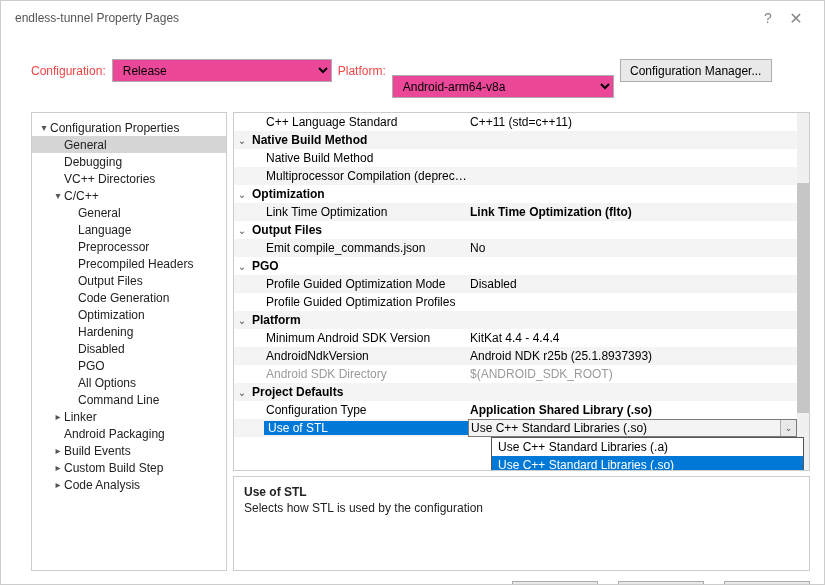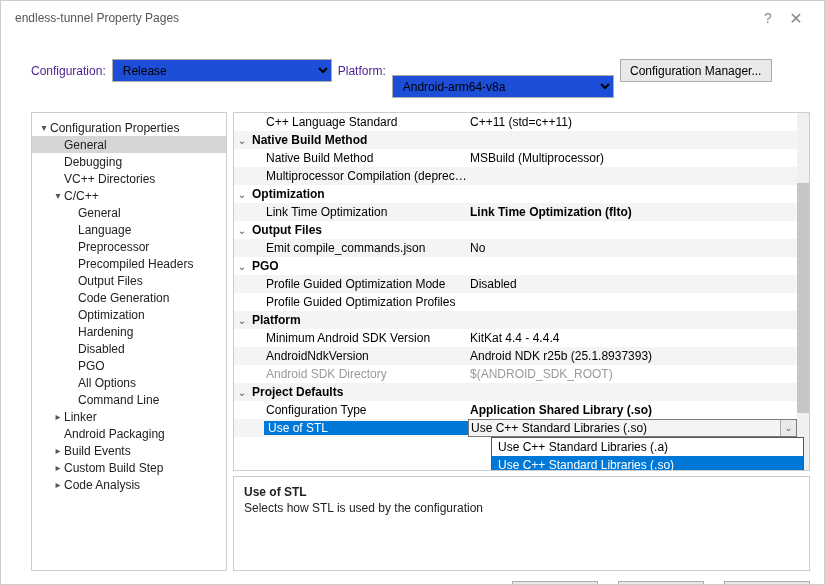--- a/index.html
+++ b/index.html
@@ -2,22 +2,22 @@
 <html><head>
 <meta charset="utf-8">
 <style>
   * { box-sizing: border-box; margin: 0; padding: 0; font-family: "Segoe UI", Tahoma, sans-serif; font-size: 12px; }
   body { background: #fff; width: 825px; height: 585px; border: 1px solid #ccc; box-shadow: 0 4px 20px rgba(0,0,0,0.15); overflow: hidden; position: relative; }
   .titlebar { height: 34px; display: flex; align-items: center; padding: 0 14px; color: #555; }
   .titlebar .title { flex: 1; }
   .titlebar .help { width: 28px; text-align: center; color: #888; font-size: 14px; }
   .titlebar .close { width: 28px; text-align: center; color: #888; font-size: 16px; }
   .toprow { display: flex; align-items: center; gap: 6px; padding: 8px 14px 10px 30px; }
-  .toprow .lbl { color: #4c1d95; }
-  .toprow select { height: 23px; border: 1px solid #adadad; background: #1d4ed8; padding: 0 6px; font-size: 12px; }
+  .toprow .lbl { color: #ef4444; }
+  .toprow select { height: 23px; border: 1px solid #adadad; background: #ec4899; padding: 0 6px; font-size: 12px; }
   .toprow .sel-config { width: 220px; }
   .toprow .sel-platform { width: 222px; margin-top: 32px; }
   .toprow .btn-cfgmgr { height: 23px; width: 152px; border: 1px solid #adadad; background: #e9e9e9; cursor: pointer; }
   .main { display: flex; padding: 4px 14px 0 30px; gap: 6px; height: 463px; }
   .tree { width: 196px; border: 1px solid #ccc; padding: 6px 0; overflow: hidden; }
   .tree-item { display: flex; align-items: center; height: 17px; padding-right: 4px; color: #222; white-space: nowrap; }
   .tree-item .tw { width: 12px; text-align: center; color: #555; font-size: 10px; display: inline-block; }
   .tree-item.selected { background: #d6d6d6; }
   .pad0 { padding-left: 6px; }
   .pad1 { padding-left: 20px; }
@@ -170,21 +170,20 @@
             <span class="label indent">C++ Language Standard</span>
             <span class="val">C++11 (std=c++11)</span>
           </div>
           <div class="row alt">
             <span class="exp">⌄</span>
             <span class="label cat">Native Build Method</span>
           </div>
           <div class="row">
             <span class="exp"></span>
             <span class="label indent">Native Build Method</span>
-            <span class="val">MSBuild (Multiprocessor)</span>
           </div>
           <div class="row alt">
             <span class="exp"></span>
             <span class="label indent">Multiprocessor Compilation (deprecated)</span>
             <span class="val"></span>
           </div>
           <div class="row">
             <span class="exp">⌄</span>
             <span class="label cat">Optimization</span>
           </div>

